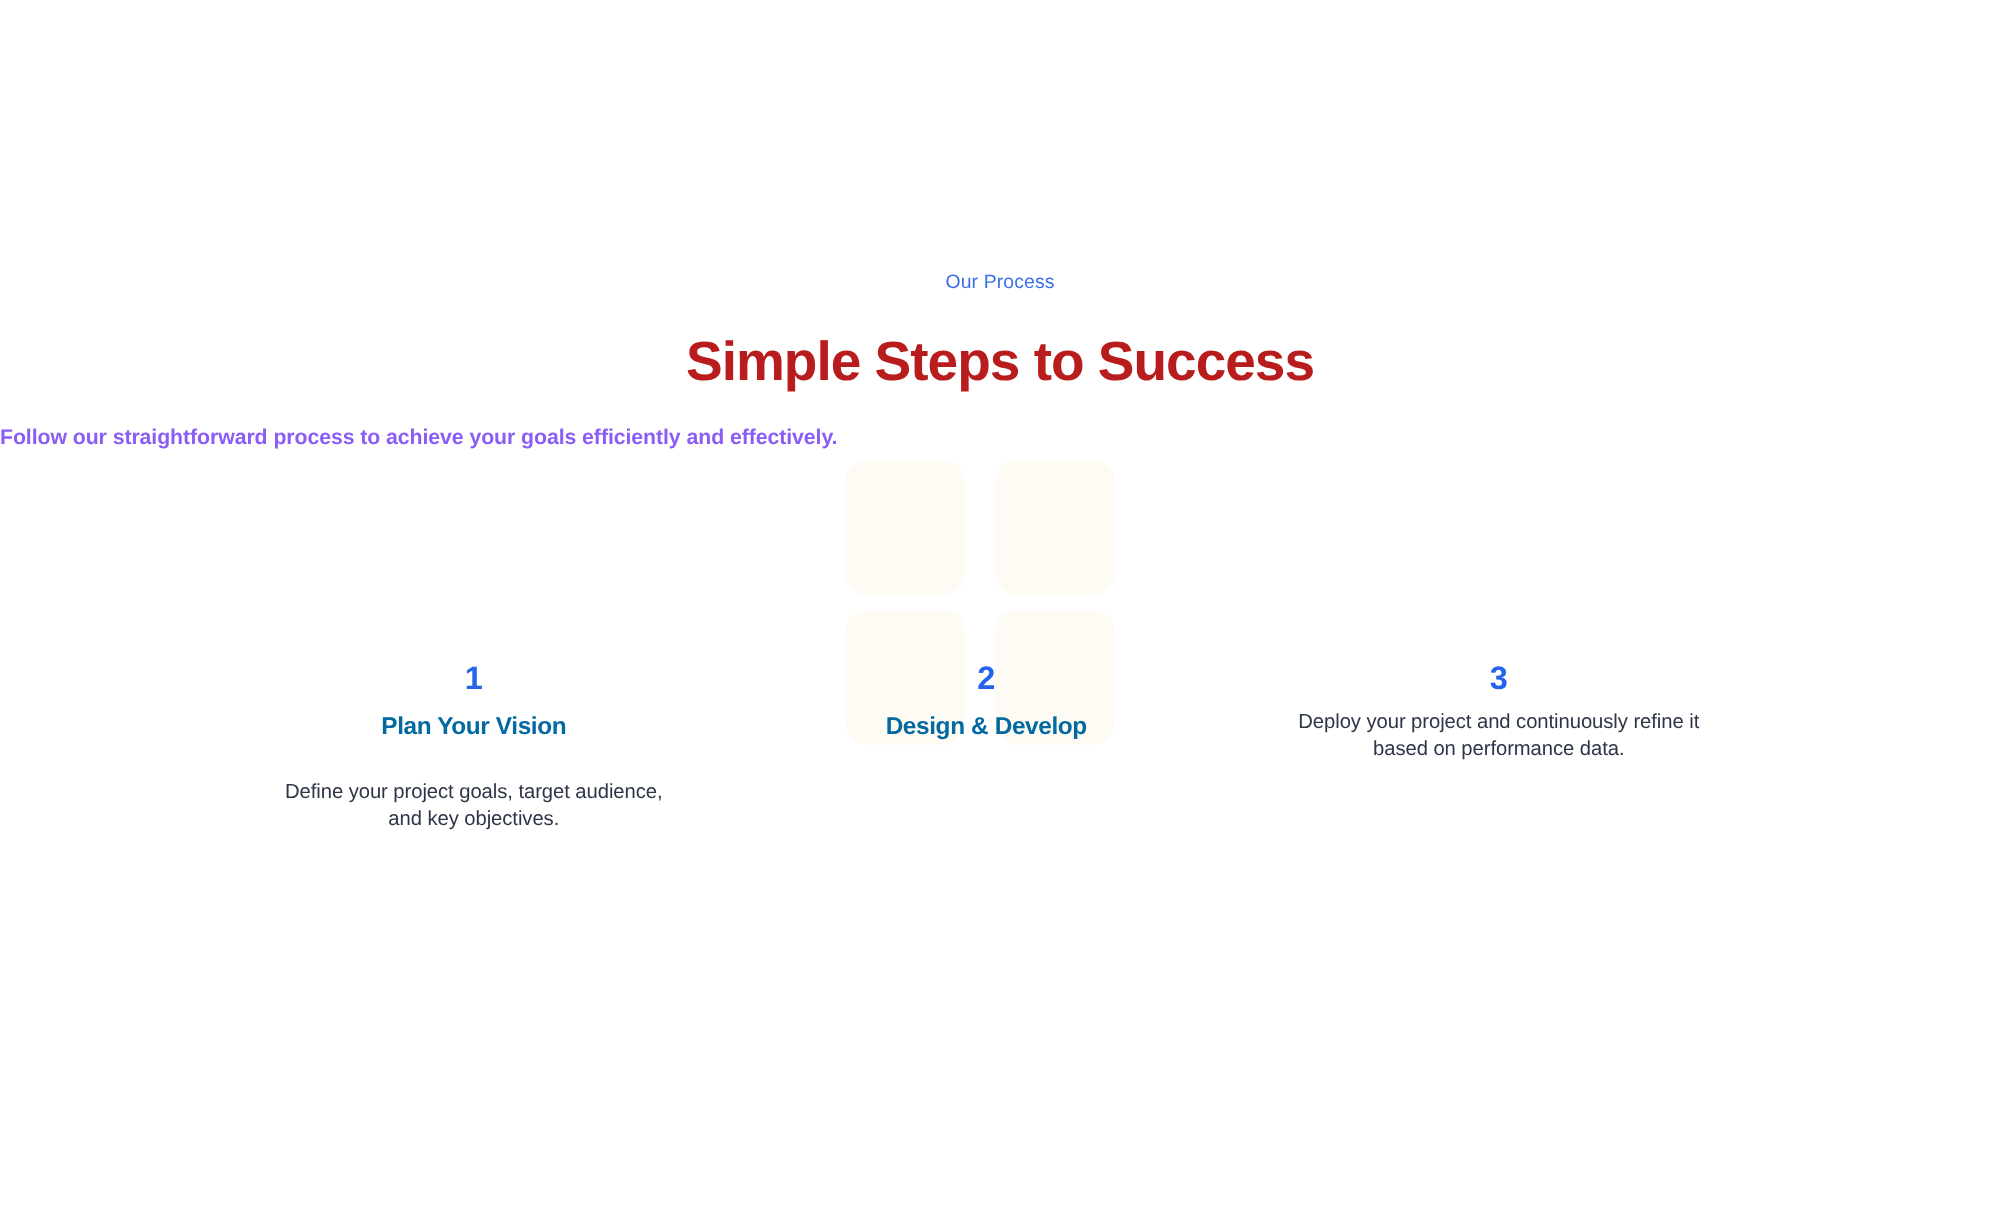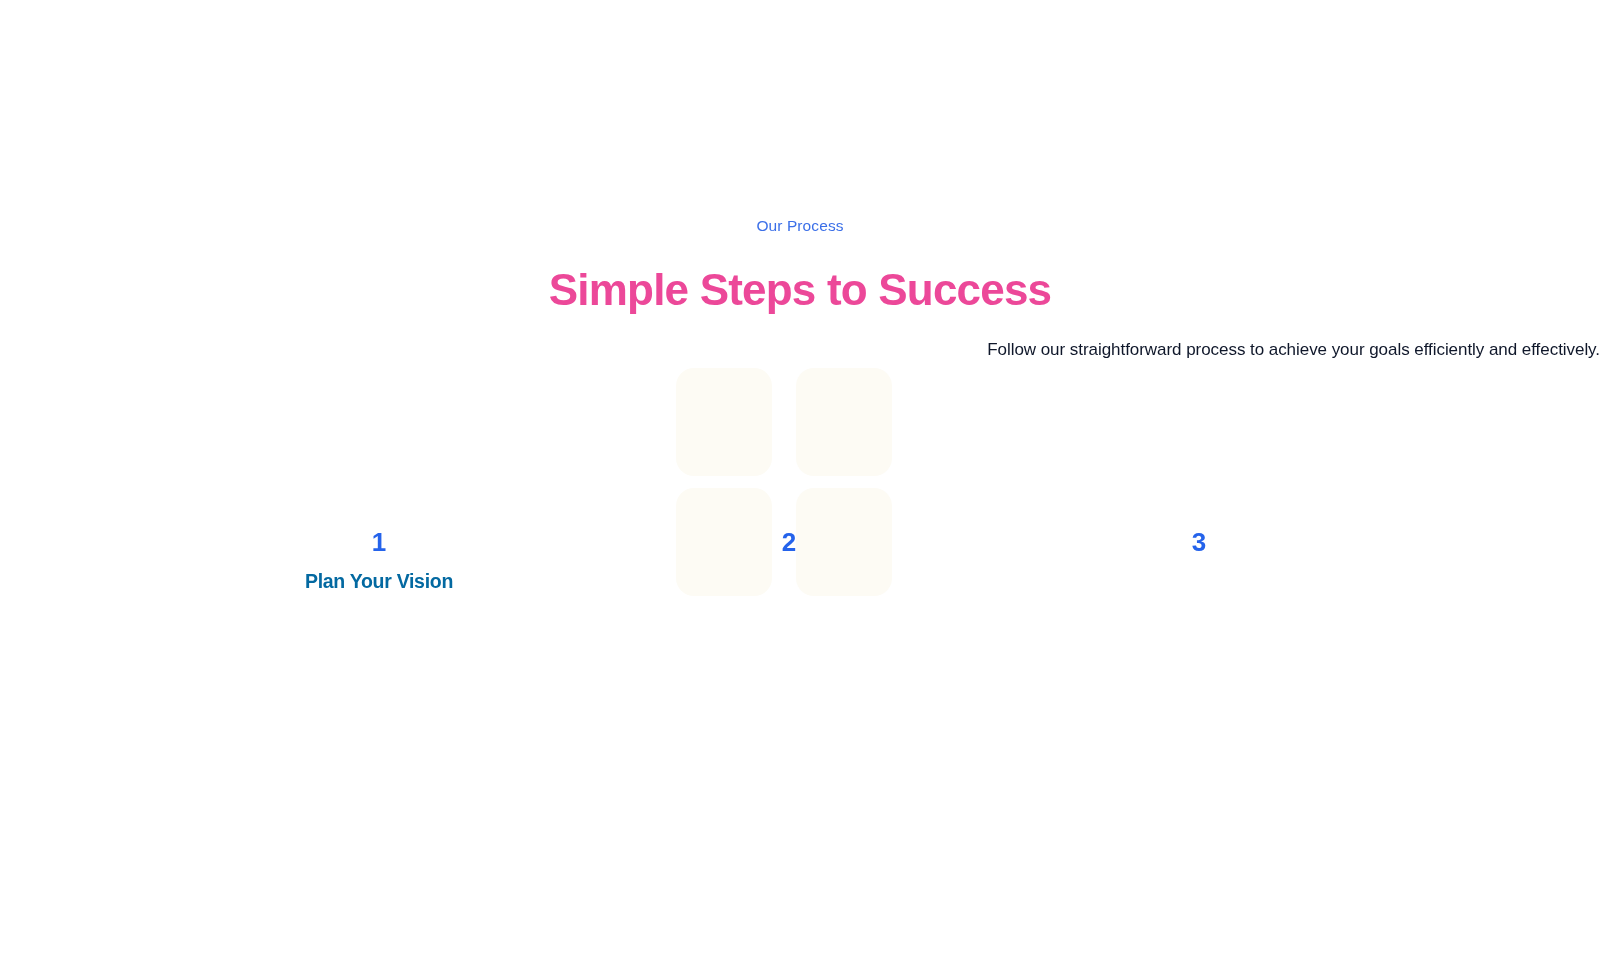--- a/index.html
+++ b/index.html
@@ -68,33 +68,33 @@
   .headline {
     position: absolute;
     left: 0;
     top: 264px;
     width: 1600px;
     text-align: center;
     font-size: 44px;
     line-height: 52px;
     font-weight: 700;
     letter-spacing: -0.8px;
-    color: #ec4899;
+    color: #b91c1c;
     margin: 0;
   }
   .subhead {
     position: absolute;
     left: 0;
     top: 338px;
     width: 1600px;
-    text-align: right;
+    text-align: left;
     font-size: 17px;
     line-height: 24px;
-    color: #0f172a;
-    font-weight: 400;
+    color: #8b5cf6;
+    font-weight: 700;
     letter-spacing: -0.05px;
   }
 
   
   .steps {
     position: absolute;
     left: 176px;
     top: 525px;
     width: 1226px;
     display: flex;
@@ -150,25 +150,28 @@
     <div class="eyebrow">Our Process</div>
     <h2 class="headline">Simple Steps to Success</h2>
     <div class="subhead">Follow our straightforward process to achieve your goals efficiently and effectively.</div>
   </div>
 
   <div class="steps">
 
     <div class="step">
       <div class="step-number">1</div>
       <div class="step-title">Plan Your Vision</div>
+      <div class="step-desc">Define your project goals, target audience, and key objectives.</div>
     </div>
 
     <div class="step">
       <div class="step-number">2</div>
+      <div class="step-title">Design &amp; Develop</div>
     </div>
 
     <div class="step">
       <div class="step-number">3</div>
+      <div class="step-desc">Deploy your project and continuously refine it based on performance data.</div>
     </div>
 
   </div>
 
 </div>
 
 </body></html>

